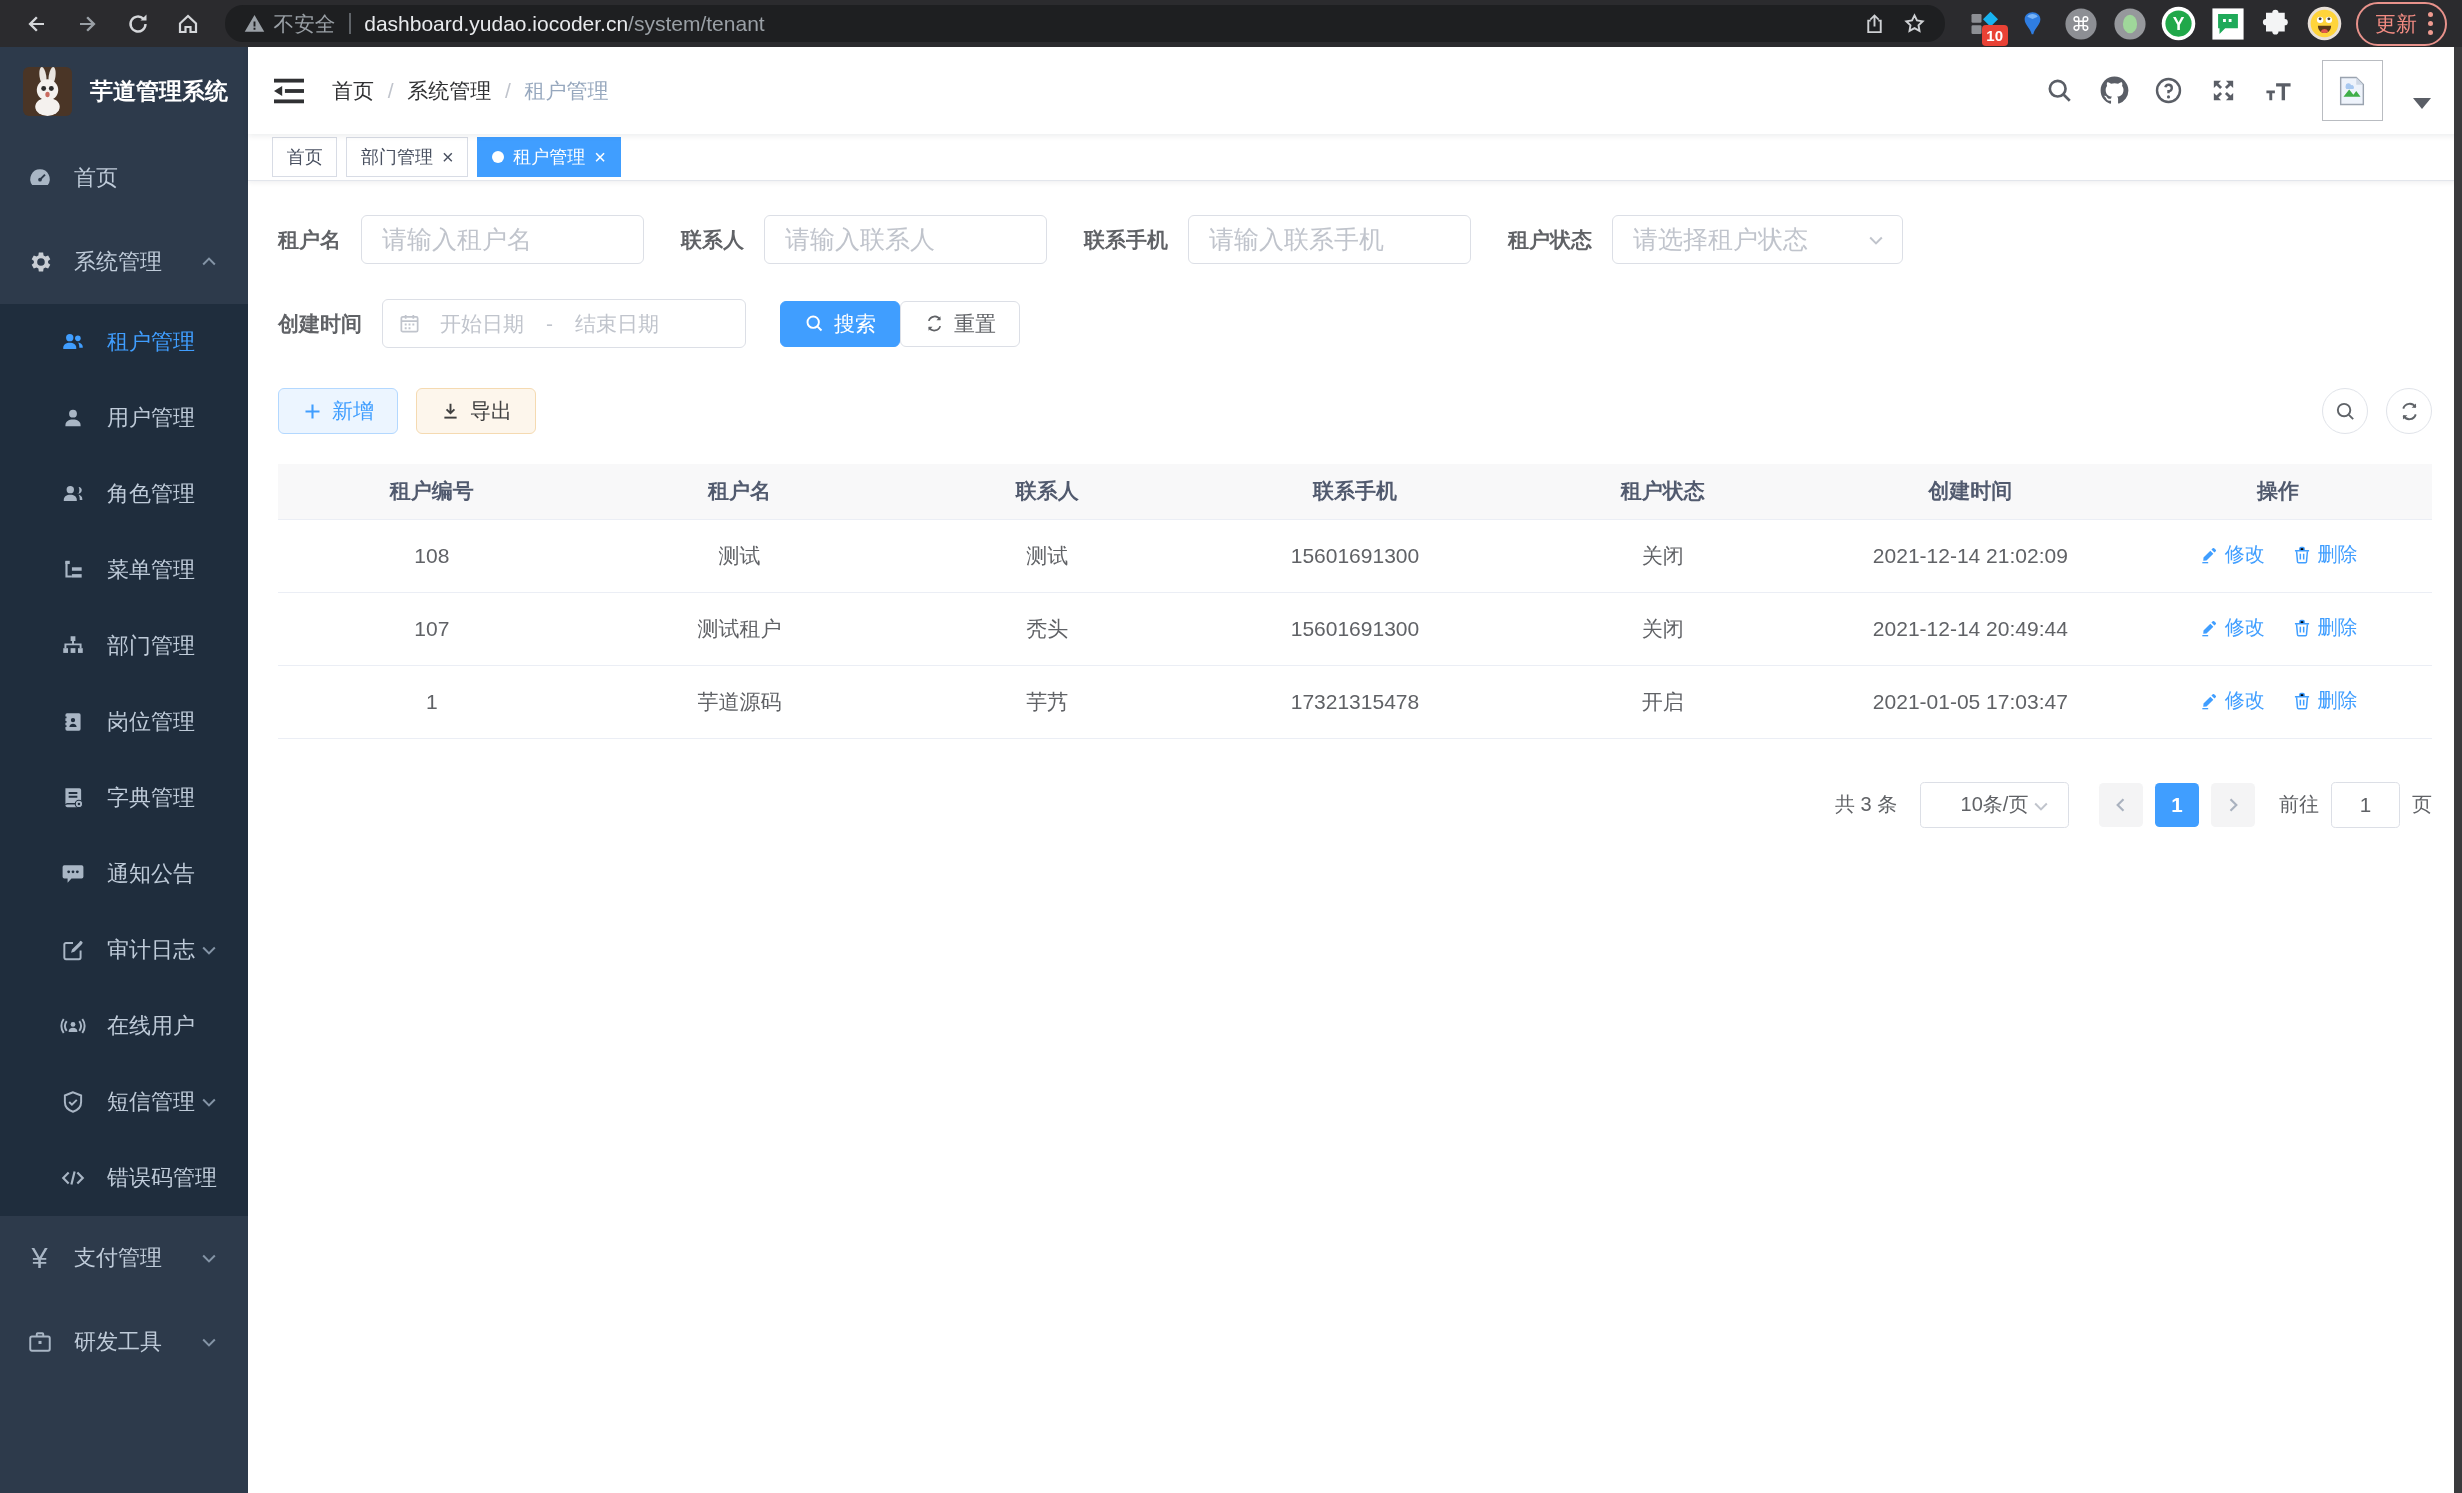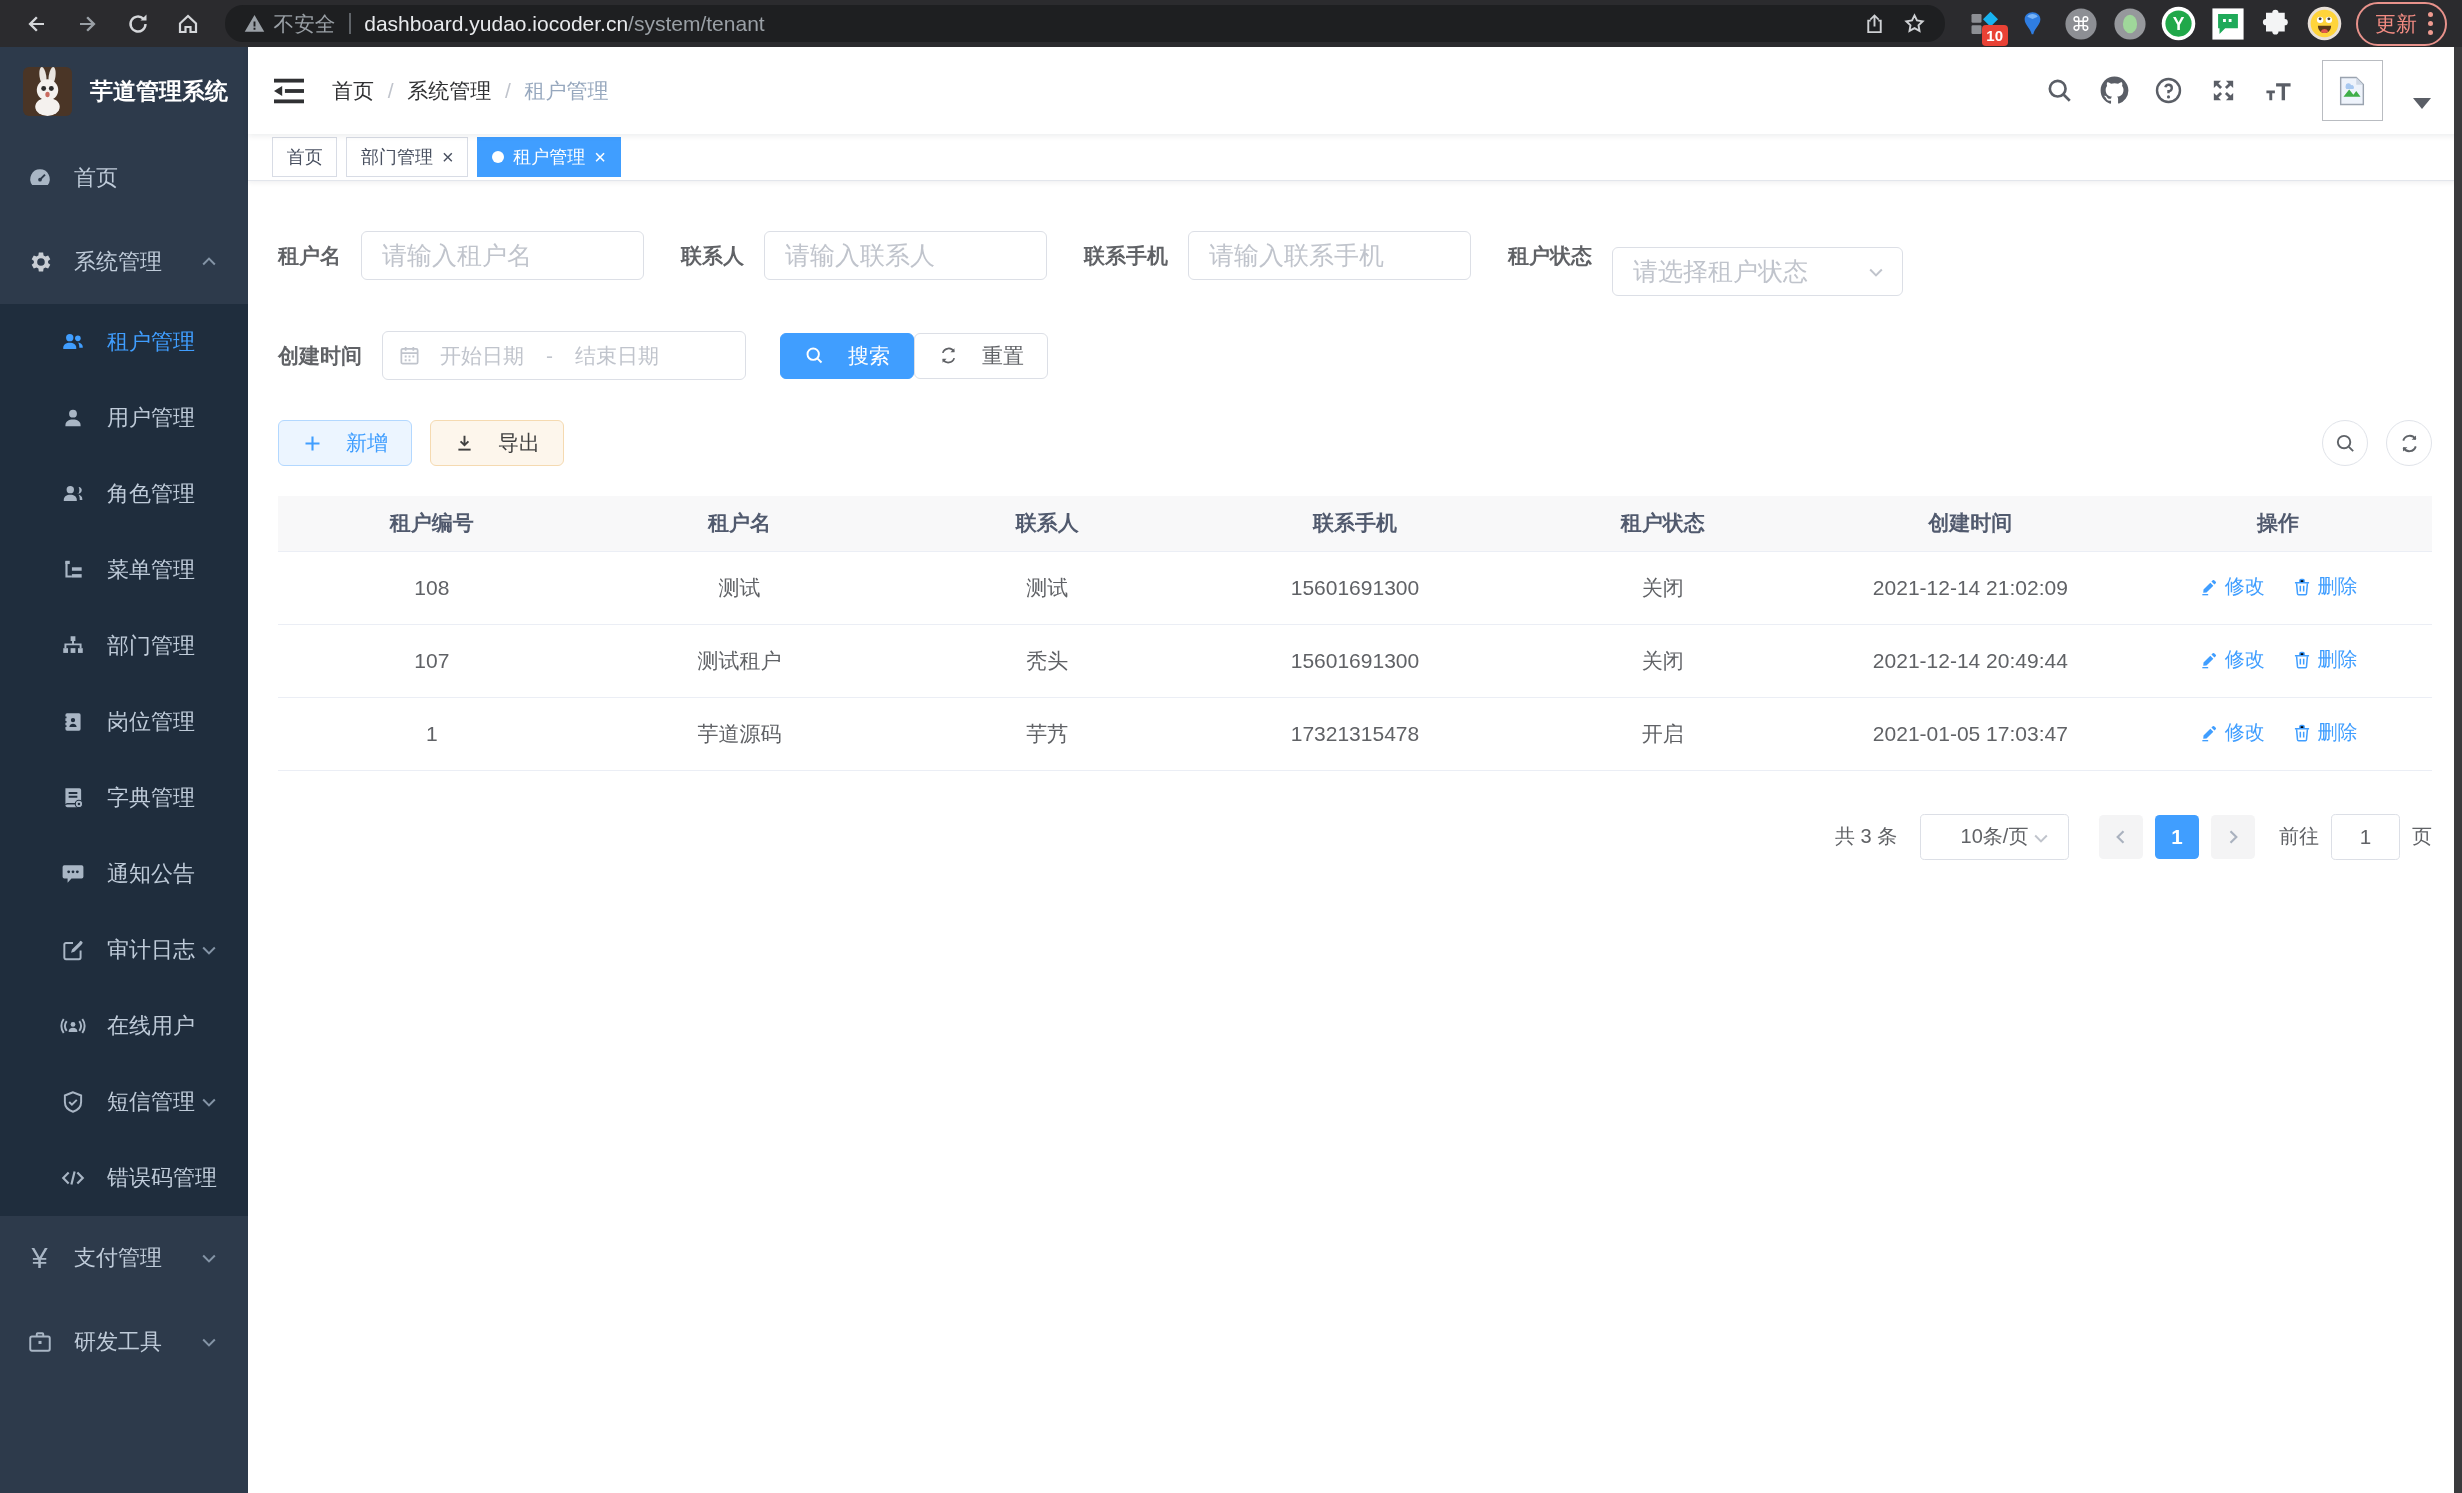--- a/index.html
+++ b/index.html
@@ -76,29 +76,29 @@
   .tag.active .dot { display:block; }
 
   
   .content { flex:1; padding:34px 30px 0 30px; background:#fff; min-width:0; }
   .filters-row { display:flex; align-items:center; margin-bottom:35px; }
   .f-label { font-size:21px; font-weight:700; color:#606266; margin-right:20px; white-space:nowrap; }
   .f-input { height:49px; border:1.5px solid #dcdfe6; border-radius:6px; font-size:25px; color:#606266;
     padding:0 20px; outline:none; background:#fff; font-family:inherit; }
   .f-input::placeholder { color:#c0c4cc; }
   .grp { display:flex; align-items:center; margin-right:37px; }
-  .select-wrap { position:relative;margin-top:32px; }
+  .select-wrap { position:relative; }
   .select-wrap .f-input { padding-right:53px; }
   .select-chev { position:absolute; right:17px; top:15px; width:20px; height:20px; color:#c0c4cc; pointer-events:none; }
   .date-range { display:flex; align-items:center; height:49px; border:1.5px solid #dcdfe6; border-radius:6px; padding:0 15px; width:364px; }
   .date-range svg { width:23px; height:23px; color:#c0c4cc; flex:0 0 auto; }
   .date-range input { border:none; outline:none; font-size:21px; width:122px; text-align:center; color:#606266; font-family:inherit; background:transparent; }
   .date-range input::placeholder { color:#c0c4cc; }
   .date-sep { color:#c0c4cc; font-size:21px; padding:0 3px; }
-  .btn { display:inline-flex; align-items:center; justify-content:center; gap:23px; height:46px; border-radius:6px;
+  .btn { display:inline-flex; align-items:center; justify-content:center; gap:9px; height:46px; border-radius:6px;
     font-size:21px; padding:0 23px; cursor:pointer; border:1.5px solid #dcdfe6; background:#fff; color:#606266; }
   .btn svg { width:21px; height:21px; }
   .btn.primary { background:#409eff; border-color:#409eff; color:#fff; }
   .btn.plain-blue { background:#ecf5ff; border-color:#b3d8ff; color:#409eff; }
   .btn.plain-warn { background:#fdf6ec; border-color:#f5dab1; color:#404040; }
   .toolbar-row { display:flex; align-items:center; margin-bottom:30px; }
   .toolbar-right { margin-left:auto; display:flex; gap:18px; }
   .circle-btn { width:46px; height:46px; border-radius:50%; border:1.5px solid #e0e3e9; background:#fff;
     display:flex; align-items:center; justify-content:center; color:#5f6368; cursor:pointer; }
   .circle-btn svg { width:23px; height:23px; }

